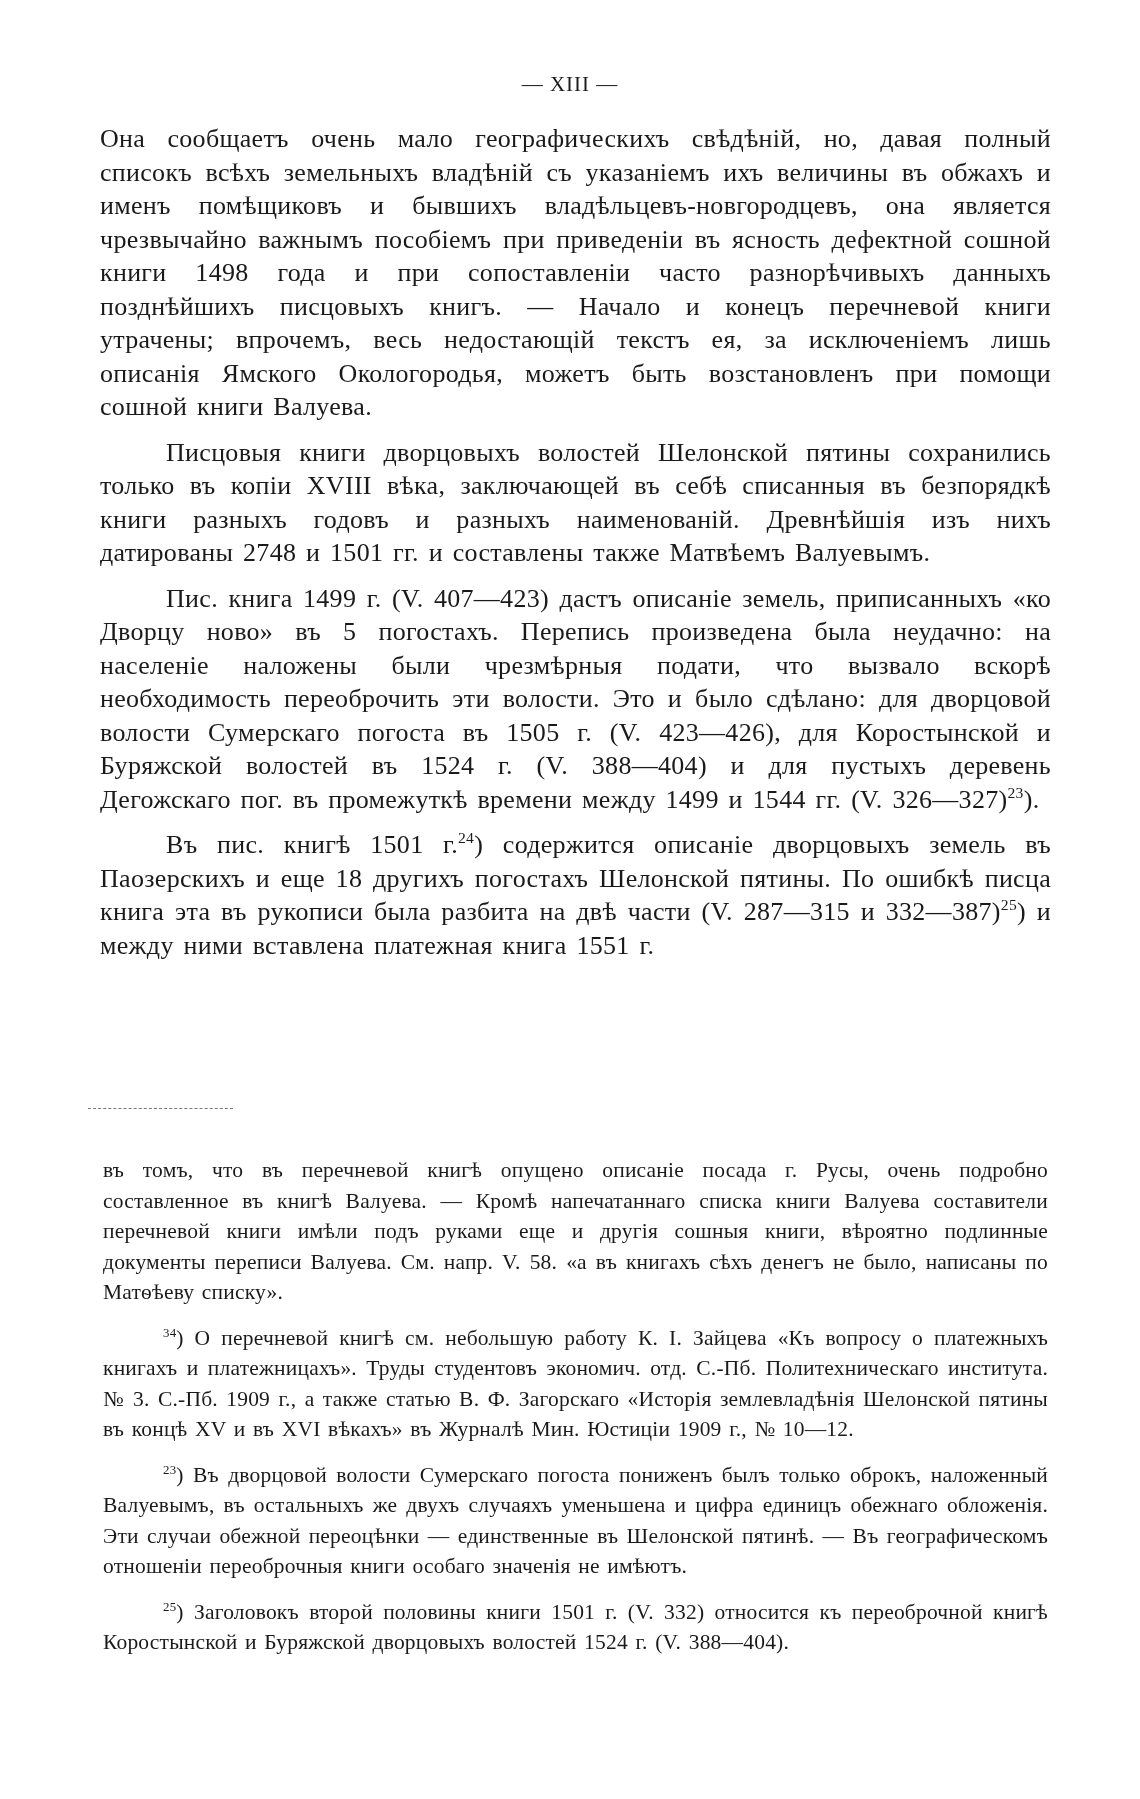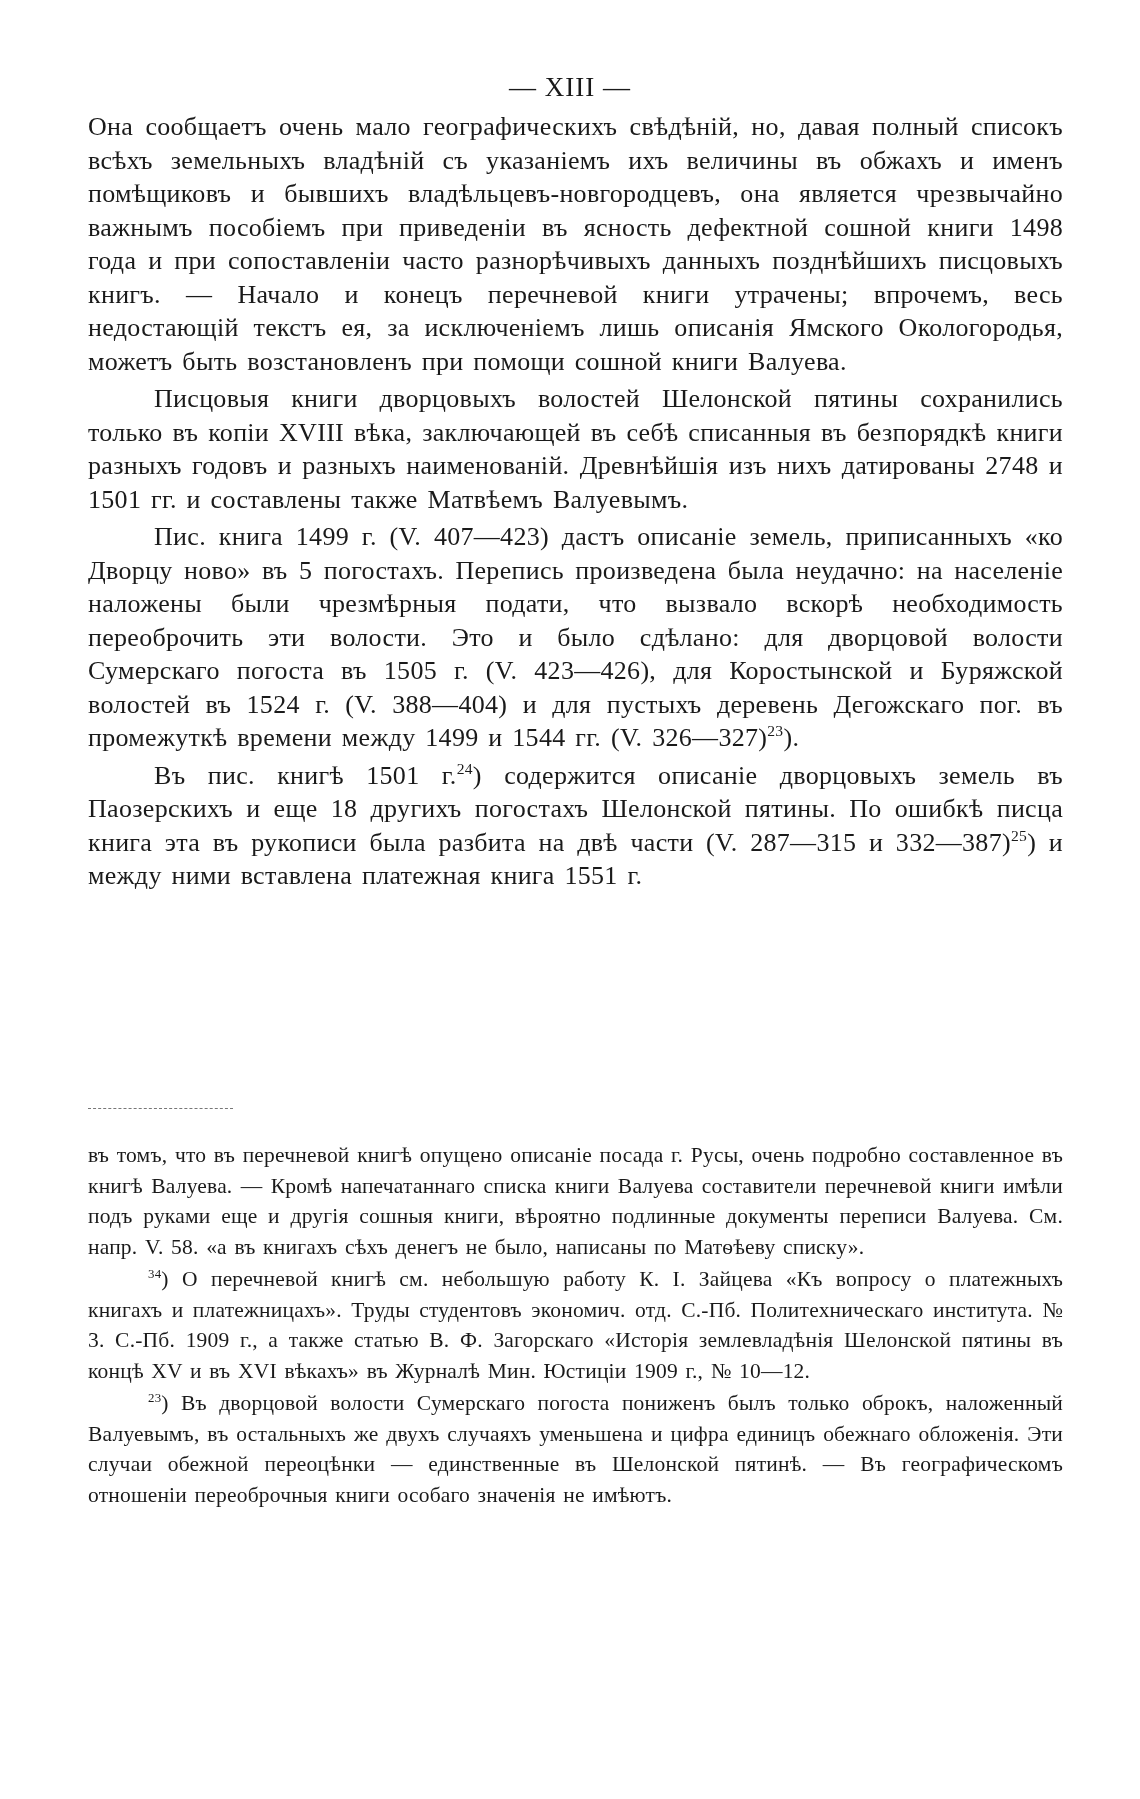--- a/index.html
+++ b/index.html
@@ -1,27 +1,27 @@
 <!DOCTYPE html>
 <html><head>
 <meta charset="utf-8">
 <style>
   html, body { margin: 0; padding: 0; background: #ffffff; }
   body { width: 1140px; height: 1799px; position: relative; overflow: hidden; color: #1a1a1a;
          font-family: "Liberation Serif", "DejaVu Serif", serif; }
   .page-number { position: absolute; top: 72px; left: 0; width: 1140px; text-align: center;
-                 font-size: 27px; letter-spacing: 1px; }
+                 font-size: 21px; letter-spacing: 1px; }
   .main { position: absolute; top: 110px; left: 88px; width: 975px; }
-  .main p { margin: 0; font-size: 26px; line-height: 33.5px; text-align: justify; text-align-last: left;
+  .main p { margin: 12px; font-size: 26px; line-height: 33.5px; text-align: justify; text-align-last: left;
             letter-spacing: 0.3px; word-spacing: 3px; }
   .main p.indent { text-indent: 66px; margin-top: 4px; }
   .sep { position: absolute; top: 1108px; left: 88px; width: 145px; height: 1px;
          border-top: 1px dashed #777; }
   .notes { position: absolute; top: 1140px; left: 88px; width: 975px; }
-  .notes p { margin: 0; font-size: 21.5px; line-height: 30.5px; text-align: justify; text-align-last: left;
+  .notes p { margin: 15px; font-size: 21.5px; line-height: 30.5px; text-align: justify; text-align-last: left;
              letter-spacing: 0.2px; word-spacing: 2px; }
   .notes p.fn { text-indent: 60px; margin-top: 2px; }
   sup { font-size: 60%; line-height: 0; vertical-align: super; }
 </style>
 </head>
 <body>
 
 <div class="page-number">— XIII —</div>
 
 <div class="main">
@@ -30,13 +30,14 @@
   <p class="indent"><span>Пис. книга 1499 г. (V. 407—423) дастъ описаніе земель, приписанныхъ «ко Дворцу ново» въ 5 погостахъ. Перепись произведена была неудачно: на населеніе наложены были чрезмѣрныя подати, что вызвало вскорѣ необходимость переоброчить эти волости. Это и было сдѣлано: для дворцовой волости Сумерскаго погоста въ 1505 г. (V. 423—426), для Коростынской и Буряжской волостей въ 1524 г. (V. 388—404) и для пустыхъ деревень Дегожскаго пог. въ промежуткѣ времени между 1499 и 1544 гг. (V. 326—327)</span><sup>23</sup><span>).</span></p>
   <p class="indent"><span>Въ пис. книгѣ 1501 г.</span><sup>24</sup><span>) содержится описаніе дворцовыхъ земель въ Паозерскихъ и еще 18 другихъ погостахъ Шелонской пятины. По ошибкѣ писца книга эта въ рукописи была разбита на двѣ части (V. 287—315 и 332—387)</span><sup>25</sup><span>) и между ними вставлена платежная книга 1551 г.</span></p>
 </div>
 
 <div class="sep"></div>
 
 <div class="notes">
   <p>въ томъ, что въ перечневой книгѣ опущено описаніе посада г. Русы, очень подробно составленное въ книгѣ Валуева. — Кромѣ напечатаннаго списка книги Валуева составители перечневой книги имѣли подъ руками еще и другія сошныя книги, вѣроятно подлинные документы переписи Валуева. См. напр. V. 58. «а въ книгахъ сѣхъ денегъ не было, написаны по Матѳѣеву списку».</p>
   <p class="fn"><sup>34</sup><span>) О перечневой книгѣ см. небольшую работу К. І. Зайцева «Къ вопросу о платежныхъ книгахъ и платежницахъ». Труды студентовъ экономич. отд. С.-Пб. Политехническаго института. № 3. С.-Пб. 1909 г., а также статью В. Ф. Загорскаго «Исторія землевладѣнія Шелонской пятины въ концѣ XV и въ XVI вѣкахъ» въ Журналѣ Мин. Юстиціи 1909 г., № 10—12.</span></p>
   <p class="fn"><sup>23</sup><span>) Въ дворцовой волости Сумерскаго погоста пониженъ былъ только оброкъ, наложенный Валуевымъ, въ остальныхъ же двухъ случаяхъ уменьшена и цифра единицъ обежнаго обложенія. Эти случаи обежной переоцѣнки — единственные въ Шелонской пятинѣ. — Въ географическомъ отношеніи переоброчныя книги особаго значенія не имѣютъ.</span></p>
+  <p class="fn"><sup>25</sup><span>) Заголовокъ второй половины книги 1501 г. (V. 332) относится къ переоброчной книгѣ Коростынской и Буряжской дворцовыхъ волостей 1524 г. (V. 388—404).</span></p>
 </div>
 
 </body></html>

